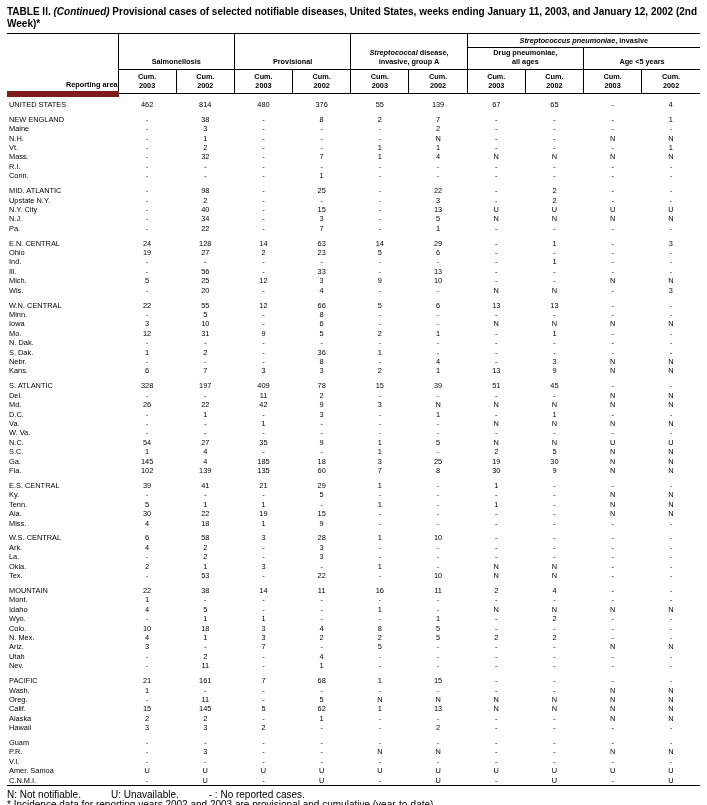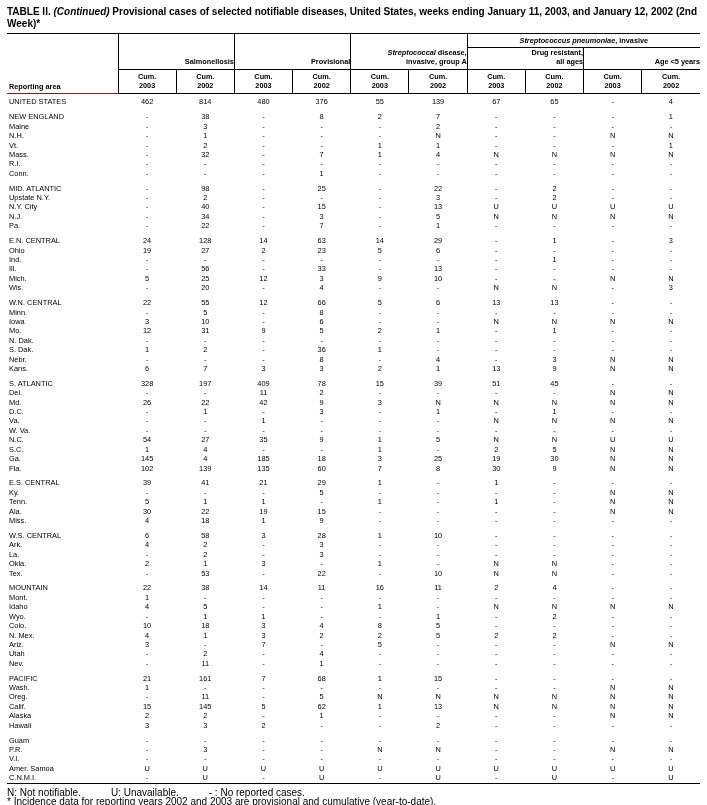--- a/index.html
+++ b/index.html
@@ -12,25 +12,25 @@
   .title {
     font-weight:bold; font-size:10px; line-height:11.5px; width:693px;
   }
   table {
     border-collapse:collapse; table-layout:fixed; width:693px; margin-top:4px;
     border-top:1.5px solid #000; border-bottom:1.5px solid #000;
   }
   th, td { margin:0; }
   thead th { font-weight:bold; font-size:7.3px; padding:0; }
   .area-h {
-    text-align:left; vertical-align:bottom;
-    padding:0 0 2px 2px; border-bottom:1px solid #7f1d1d;
+    text-align:right; vertical-align:bottom;
+    padding:0 0 2px 2px; border-bottom:6px solid #7f1d1d;
   }
   .g {
-    vertical-align:bottom; text-align:right; line-height:8.6px;
+    vertical-align:bottom; text-align:center; line-height:8.6px;
     padding:1px 0 3px 0; border-bottom:1px solid #000;
   }
   .span-h {
     text-align:center; vertical-align:bottom; line-height:9px;
     padding:2px 0 2px 0; border-bottom:1px solid #000;
   }
   .c {
     text-align:center; vertical-align:bottom; line-height:8.6px;
     padding:3px 0 3px 0; border-bottom:1px solid #000;
   }
@@ -68,21 +68,21 @@
     </colgroup>
     <thead>
       <tr>
         <th class="area-h" rowspan="3">Reporting area</th>
         <th class="g bl" rowspan="2" colspan="2">Salmonellosis</th>
         <th class="g bl" rowspan="2" colspan="2">Provisional</th>
         <th class="g bl" rowspan="2" colspan="2"><i>Streptococcal</i><span> disease,</span><br><span>invasive, group A</span></th>
         <th class="span-h bl" colspan="4"><i>Streptococcus pneumoniae</i><span>, invasive</span></th>
       </tr>
       <tr>
-        <th class="g bl" colspan="2"><span>Drug resistant,</span><br><span>all ages</span></th>
+        <th class="g bl" colspan="2"><span>Drug pneumoniae,</span><br><span>all ages</span></th>
         <th class="g bl" colspan="2">Age &lt;5 years</th>
       </tr>
       <tr>
         <th class="c bl"><span>Cum.</span><br><span>2003</span></th>
         <th class="c bl"><span>Cum.</span><br><span>2002</span></th>
         <th class="c bl"><span>Cum.</span><br><span>2003</span></th>
         <th class="c bl"><span>Cum.</span><br><span>2002</span></th>
         <th class="c bl"><span>Cum.</span><br><span>2003</span></th>
         <th class="c bl"><span>Cum.</span><br><span>2002</span></th>
         <th class="c bl"><span>Cum.</span><br><span>2003</span></th>

